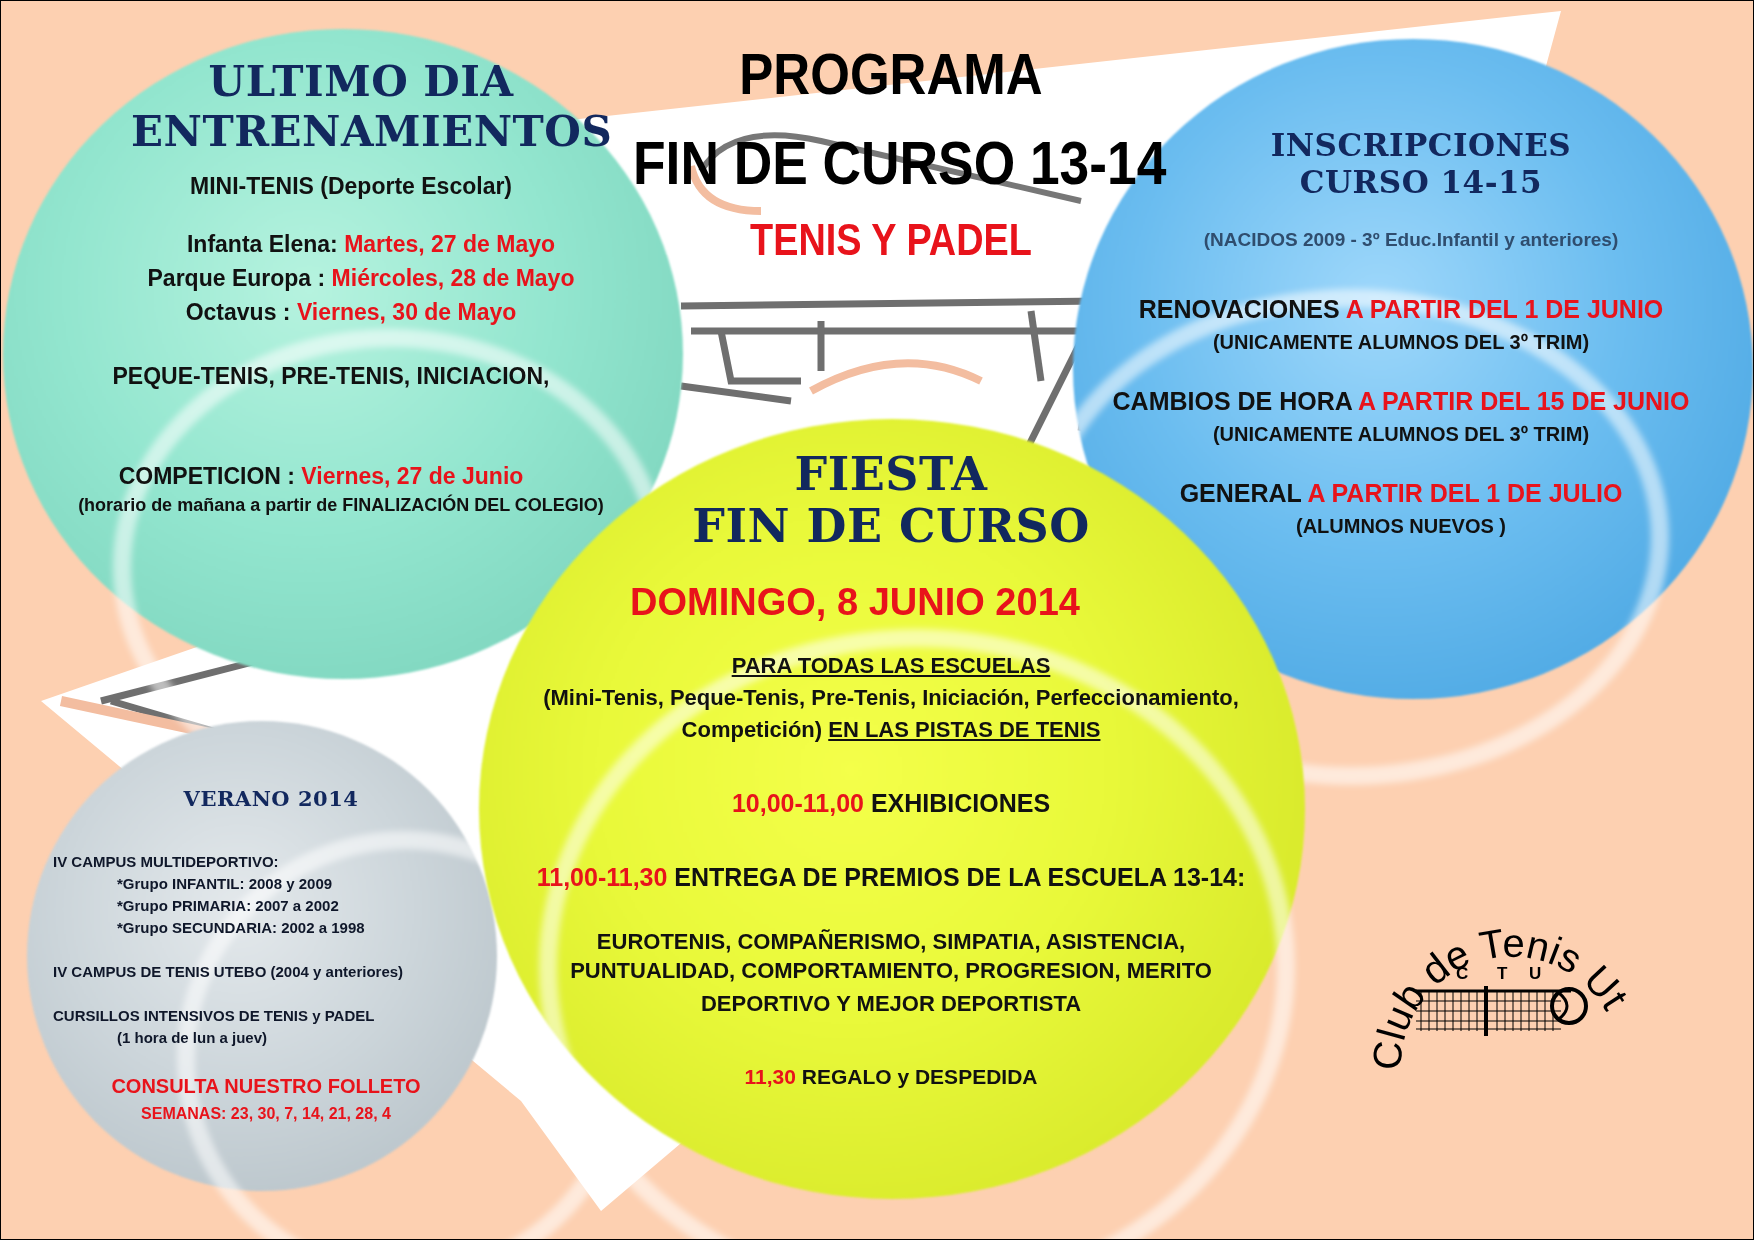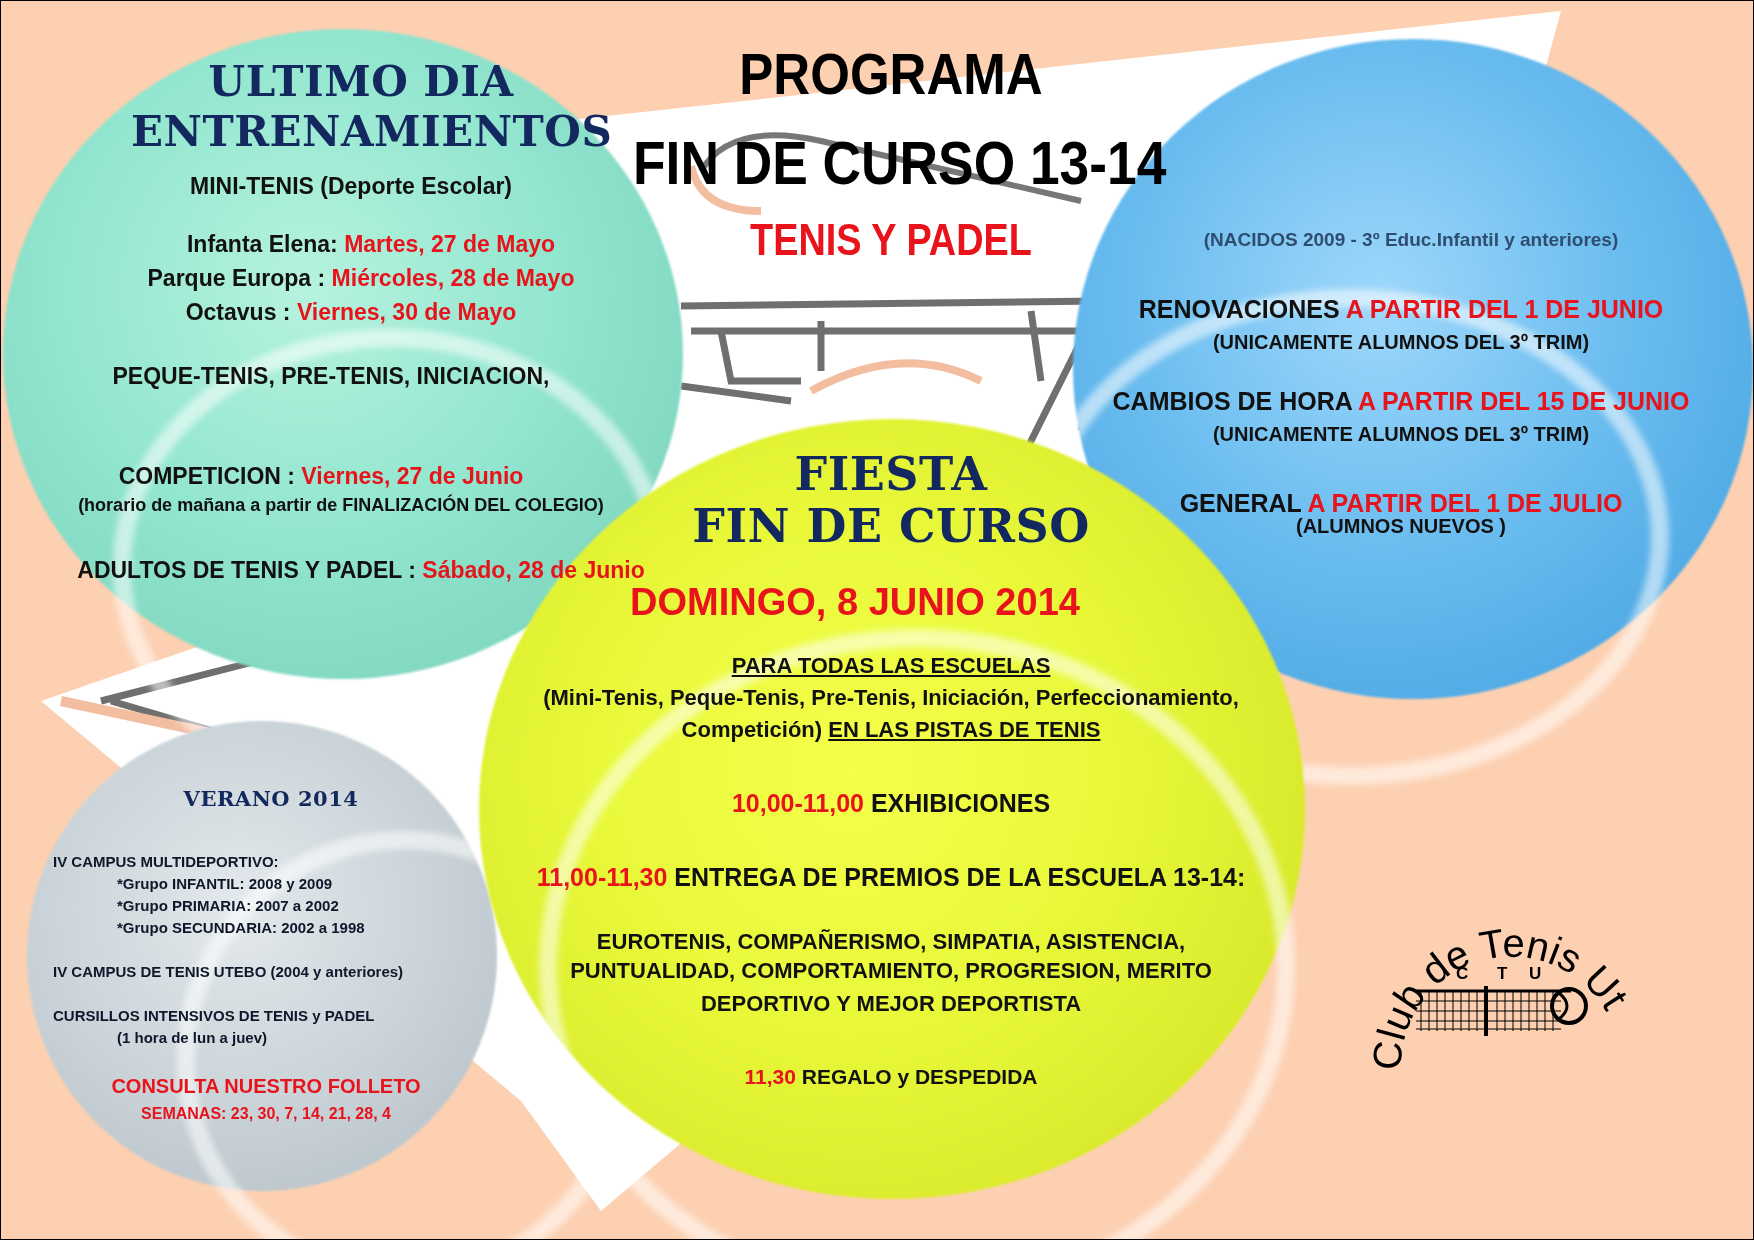--- a/index.html
+++ b/index.html
@@ -115,40 +115,40 @@
   <div class="txt g-line" style="top:298px;left:60px;">
     <span>Octavus :</span>
     <span class="red">Viernes, 30 de Mayo</span>
   </div>
   <div class="txt g-line" style="top:362px;left:40px;">PEQUE-TENIS, PRE-TENIS, INICIACION,</div>
   <div class="txt g-line" style="top:462px;left:30px;">
     <span>COMPETICION :</span>
     <span class="red">Viernes, 27 de Junio</span>
   </div>
   <div class="txt" style="top:494px;left:40px;width:600px;font-size:18px;">(horario de mañana a partir de FINALIZACIÓN  DEL COLEGIO)</div>
-  <div class="txt g-line" style="top:556px;left:40px;width:640px;">
-    <span>ADULTOS DE TENIS Y PADEL :</span>
-    <span class="red">Sábado, 28 de Junio</span>
-  </div>
-
+
+  <div class="txt slab bl-h">
+    <div>INSCRIPCIONES</div>
+    <div>CURSO 14-15</div>
+  </div>
   <div class="txt" style="left:1100px;top:228px;width:620px;font-size:19px;color:#2f4d6e;">(NACIDOS 2009 - 3º Educ.Infantil y anteriores)</div>
 
   <div class="txt bl-line" style="top:294px;">
     <span>RENOVACIONES</span>
     <span class="red">A PARTIR DEL 1 DE JUNIO</span>
   </div>
   <div class="txt bl-sub" style="top:330px;">(UNICAMENTE ALUMNOS DEL 3º TRIM)</div>
 
   <div class="txt bl-line" style="top:386px;text-align:center;">
     <span>CAMBIOS DE HORA</span>
     <span class="red">A PARTIR DEL 15 DE JUNIO</span>
   </div>
   <div class="txt bl-sub" style="top:422px;">(UNICAMENTE ALUMNOS DEL 3º TRIM)</div>
 
-  <div class="txt bl-line" style="top:488px;">
+  <div class="txt bl-line" style="top:478px;">
     <span>GENERAL</span>
     <span class="red">A PARTIR DEL 1 DE JULIO</span>
   </div>
   <div class="txt bl-sub" style="top:514px;">(ALUMNOS NUEVOS )</div>
 
   <div class="txt slab y-h">
     <div>FIESTA</div>
     <div>FIN DE CURSO</div>
   </div>
   <div class="txt red y-date">DOMINGO, 8 JUNIO 2014</div>

